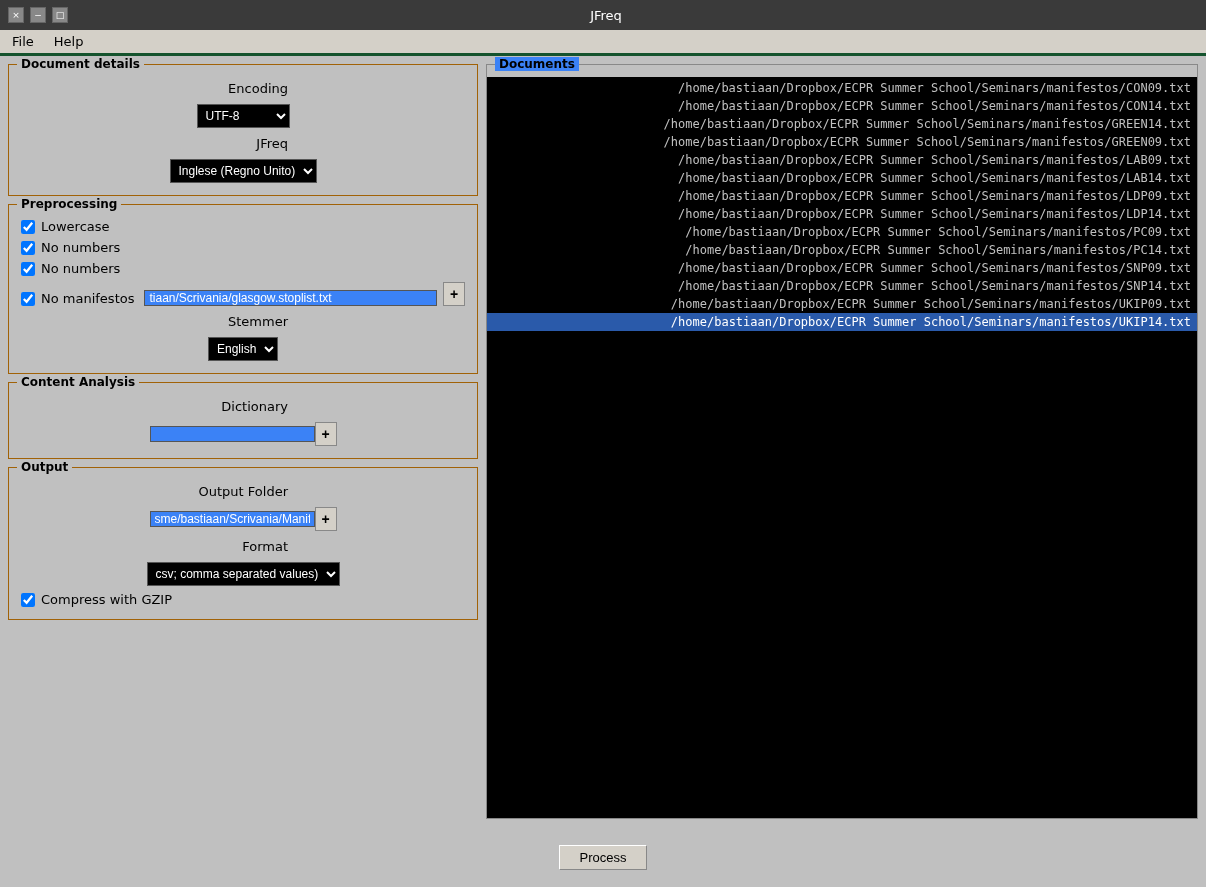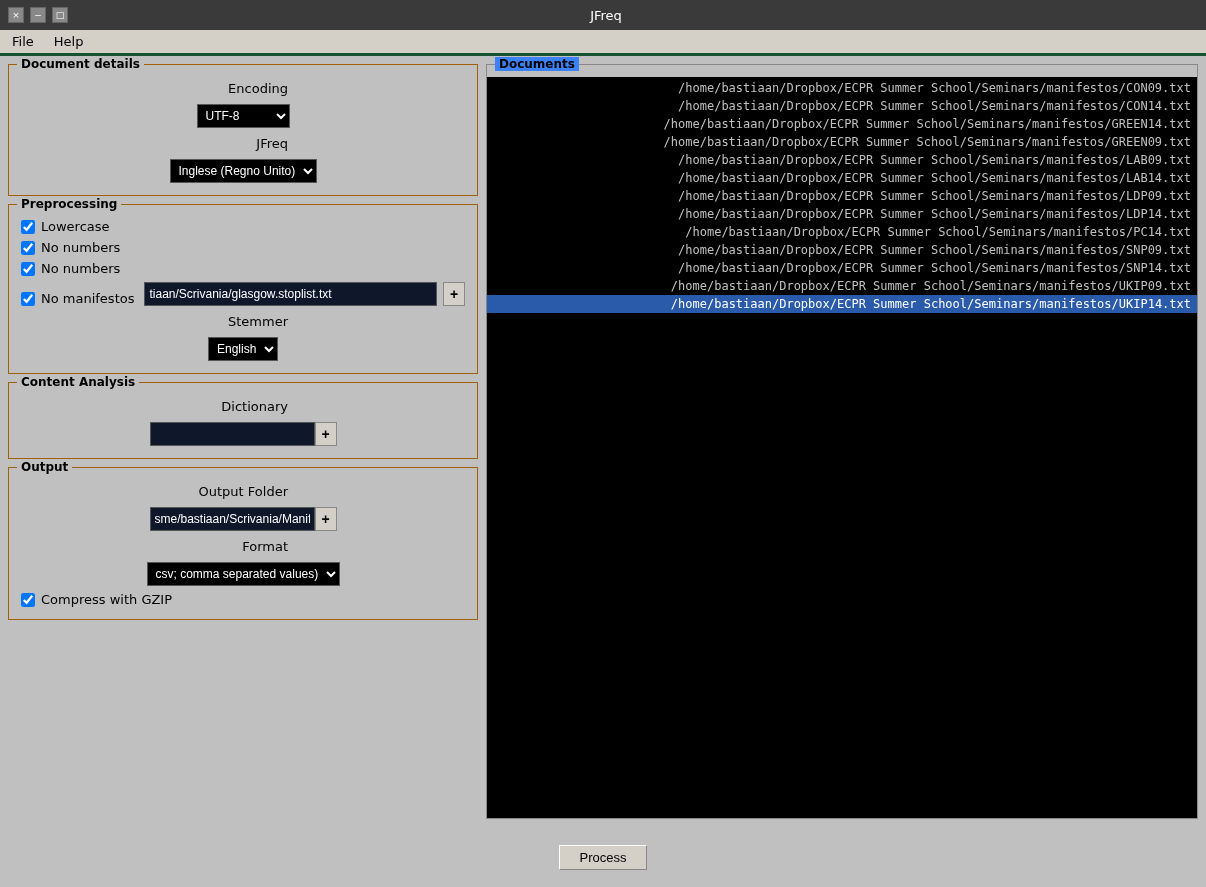--- a/index.html
+++ b/index.html
@@ -130,26 +130,26 @@
       cursor: pointer;
       flex: 1;
     }
     select.dropdown option {
       background: #000;
       color: #fff;
     }
 
     
     input.text-field {
-      background: #0f172a;
+      background: #3b82f6;
       color: #fff;
       border: 1px solid #555;
       font-size: 12px;
       padding: 2px 4px;
-      height: 24px;
+      height: 16px;
       outline: none;
       flex: 1;
     }
 
     
     .plus-btn {
       background: #d4d0c8;
       border: 1px solid #888;
       width: 22px;
       height: 24px;
@@ -375,20 +375,21 @@
       <span class="documents-title">Documents</span>
       <div class="documents-list" id="doc-list">
       <div class="doc-item">/home/bastiaan/Dropbox/ECPR Summer School/Seminars/manifestos/CON09.txt</div>
           <div class="doc-item">/home/bastiaan/Dropbox/ECPR Summer School/Seminars/manifestos/CON14.txt</div>
           <div class="doc-item">/home/bastiaan/Dropbox/ECPR Summer School/Seminars/manifestos/GREEN14.txt</div>
           <div class="doc-item">/home/bastiaan/Dropbox/ECPR Summer School/Seminars/manifestos/GREEN09.txt</div>
           <div class="doc-item">/home/bastiaan/Dropbox/ECPR Summer School/Seminars/manifestos/LAB09.txt</div>
           <div class="doc-item">/home/bastiaan/Dropbox/ECPR Summer School/Seminars/manifestos/LAB14.txt</div>
           <div class="doc-item">/home/bastiaan/Dropbox/ECPR Summer School/Seminars/manifestos/LDP09.txt</div>
           <div class="doc-item">/home/bastiaan/Dropbox/ECPR Summer School/Seminars/manifestos/LDP14.txt</div>
+          <div class="doc-item">/home/bastiaan/Dropbox/ECPR Summer School/Seminars/manifestos/PC09.txt</div>
           <div class="doc-item">/home/bastiaan/Dropbox/ECPR Summer School/Seminars/manifestos/PC14.txt</div>
           <div class="doc-item">/home/bastiaan/Dropbox/ECPR Summer School/Seminars/manifestos/SNP09.txt</div>
           <div class="doc-item">/home/bastiaan/Dropbox/ECPR Summer School/Seminars/manifestos/SNP14.txt</div>
           <div class="doc-item">/home/bastiaan/Dropbox/ECPR Summer School/Seminars/manifestos/UKIP09.txt</div>
           <div class="doc-item selected">/home/bastiaan/Dropbox/ECPR Summer School/Seminars/manifestos/UKIP14.txt</div>
         </div>
     </div>
   </div>
 
 </div>

